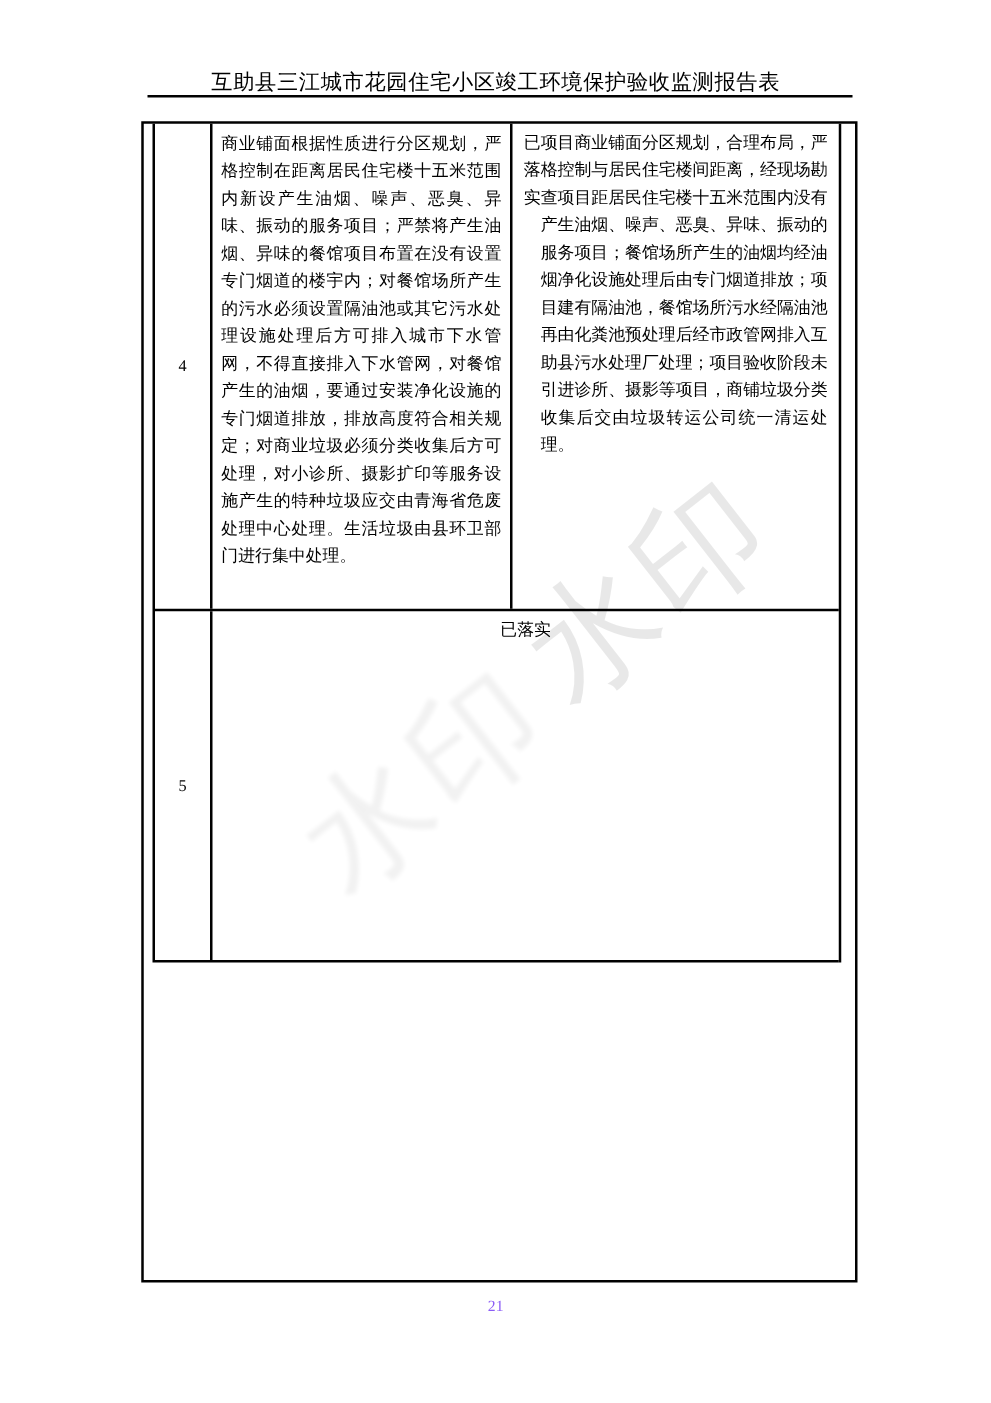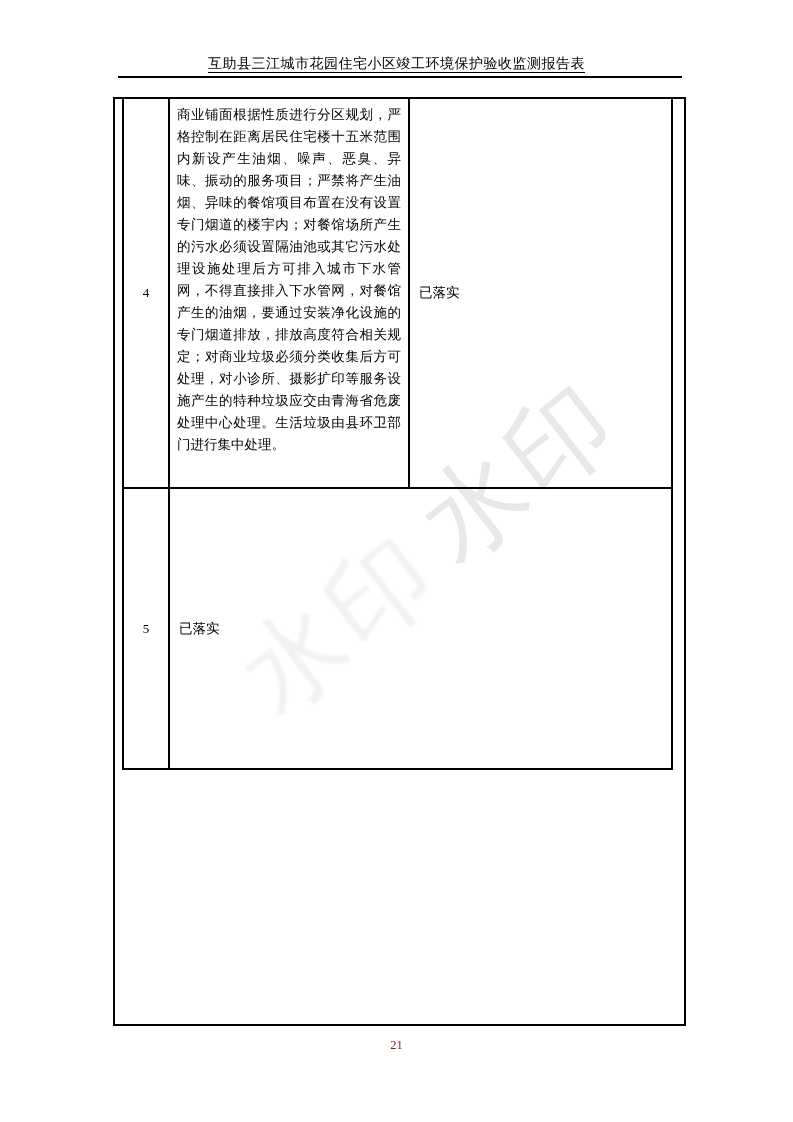--- a/index.html
+++ b/index.html
@@ -18,21 +18,21 @@
   
   .header {
     position: absolute;
     left: 0;
     top: 54px;
     width: 793px;
     text-align: center;
     z-index: 2;
   }
   .doc-title {
-    font-size: 14px;
+    font-size: 17px;
     color: #000;
     letter-spacing: 0.5px;
     border-bottom: 1px solid #000;
     padding-bottom: 1px;
   }
   .header-rule {
     position: absolute;
     left: 118px;
     top: 76px;
     width: 564px;
@@ -86,21 +86,21 @@
   .cell-req {
     width: 240px;
     border-right: 2px solid #000;
     padding: 5px 7px 16px 7px;
     text-align: justify;
   }
   .cell-status {
     flex: 1;
     padding: 4px 9px;
     display: flex;
-    flex-direction: column;
+    flex-direction: row;
     justify-content: center;
   }
   .status-label {
     text-align: left;
   }
   .status-detail {
     text-align: justify;
   }
   
   .watermark, .watermark-faint {
@@ -127,21 +127,21 @@
     filter: blur(1.5px);
   }
   
   .page-number {
     position: absolute;
     left: 0;
     top: 1038px;
     width: 793px;
     text-align: center;
     font-size: 12.5px;
-    color: #7f1d1d;
+    color: #8b5cf6;
     z-index: 2;
   }
 </style>
 </head>
 <body>
 
 <div class="page">
 
   <div class="watermark-faint">水印</div>
   <div class="watermark">水印</div>
@@ -152,20 +152,21 @@
   <div class="header-rule"></div>
 
   <div class="outer-frame">
     <div class="inner-table">
 
       <div class="t-row row-4">
         <div class="cell cell-num">4</div>
         <div class="cell cell-req">商业铺面根据性质进行分区规划，严格控制在距离居民住宅楼十五米范围内新设产生油烟、噪声、恶臭、异味、振动的服务项目；严禁将产生油烟、异味的餐馆项目布置在没有设置专门烟道的楼宇内；对餐馆场所产生的污水必须设置隔油池或其它污水处理设施处理后方可排入城市下水管网，不得直接排入下水管网，对餐馆产生的油烟，要通过安装净化设施的专门烟道排放，排放高度符合相关规定；对商业垃圾必须分类收集后方可处理，对小诊所、摄影扩印等服务设施产生的特种垃圾应交由青海省危废处理中心处理。生活垃圾由县环卫部门进行集中处理。</div>
         <div class="cell cell-status">
           <div class="status-label">已落实</div>
+          <div class="status-detail">项目商业铺面分区规划，合理布局，严格控制与居民住宅楼间距离，经现场勘查项目距居民住宅楼十五米范围内没有产生油烟、噪声、恶臭、异味、振动的服务项目；餐馆场所产生的油烟均经油烟净化设施处理后由专门烟道排放；项目建有隔油池，餐馆场所污水经隔油池再由化粪池预处理后经市政管网排入互助县污水处理厂处理；项目验收阶段未引进诊所、摄影等项目，商铺垃圾分类收集后交由垃圾转运公司统一清运处理。</div>
         </div>
       </div>
 
       <div class="t-row row-5">
         <div class="cell cell-num">5</div>
         <div class="cell cell-status">
           <div class="status-label">已落实</div>
         </div>
       </div>
 

